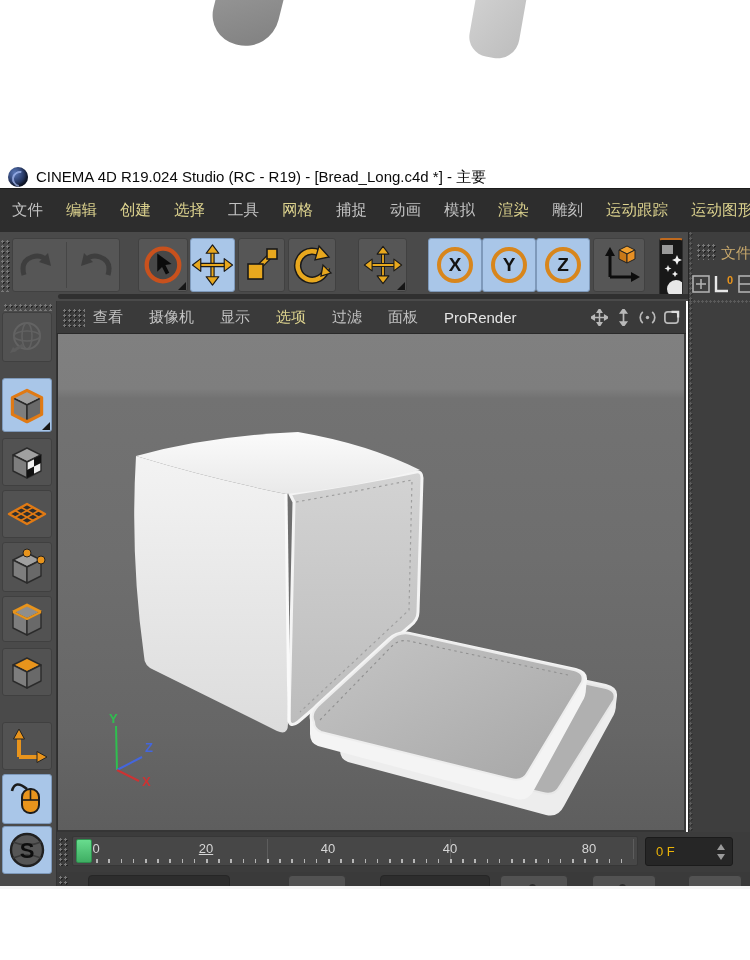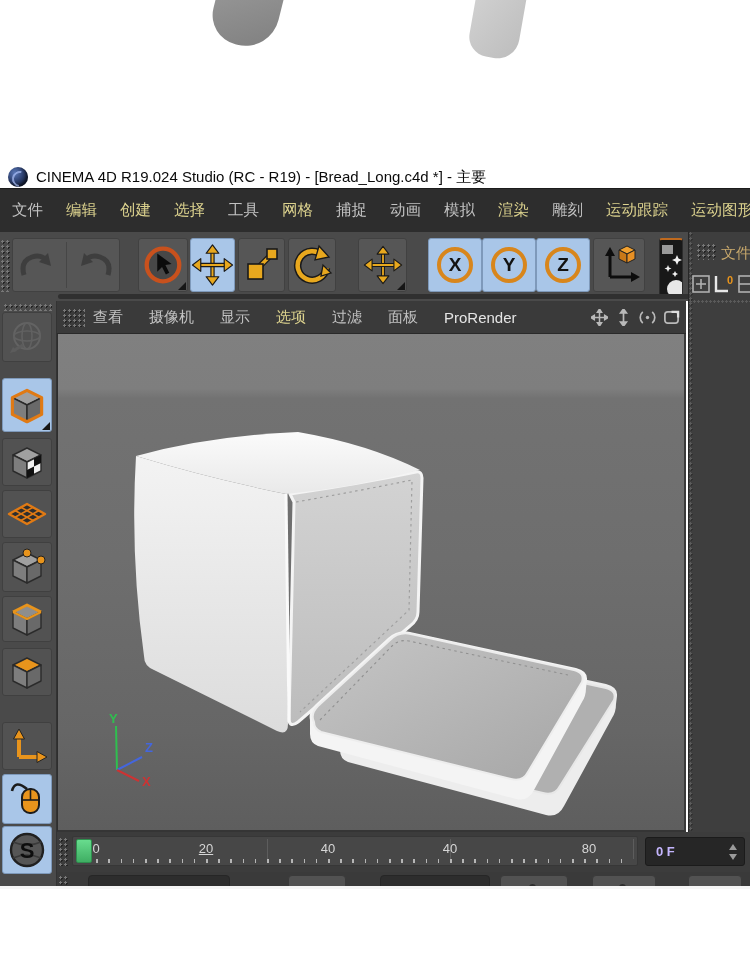--- a/index.html
+++ b/index.html
@@ -90,22 +90,22 @@
   #ruler{position:absolute;left:15px;top:4px;width:566px;height:30px;background:#474747;
     border:1px solid #373737;border-radius:2px;box-sizing:border-box;}
   #ruler-ticks{position:absolute;left:11px;right:4px;bottom:2px;height:4px;
     background-image:repeating-linear-gradient(90deg,#c9c9c9 0 1.6px,transparent 1.6px 12.2px);
     opacity:.85;}
   .ruler-line{position:absolute;top:2px;bottom:6px;width:1px;background:#5d5d5d;}
   .tick-label{position:absolute;top:4px;transform:translateX(-50%);
     font-size:13px;color:#d6d6d6;}
   #playhead{position:absolute;left:3px;top:2px;width:16px;height:24px;
     background:linear-gradient(#68dc8e,#3fae63);border:1px solid #2e8f4e;border-radius:2px;box-sizing:border-box;}
-  #frame-field{position:absolute;left:588px;top:5px;width:100px;height:29px;background:#262626;
-    border:1px solid #1b1b1b;border-radius:3px;box-sizing:border-box;color:#c4b5fd;font-size:13px;font-weight:bold;}
+  #frame-field{position:absolute;left:588px;top:5px;width:88px;height:29px;background:#262626;
+    border:1px solid #1b1b1b;border-radius:3px;box-sizing:border-box;color:#eab308;font-size:13px;}
   #frame-field span{position:absolute;left:10px;top:6px;}
   .spinner{position:absolute;right:6px;top:6px;width:9px;height:16px;}
   .spinner:before,.spinner:after{content:"";position:absolute;left:0;border-left:4.5px solid transparent;border-right:4.5px solid transparent;}
   .spinner:before{top:0;border-bottom:6px solid #9a9a9a;}
   .spinner:after{bottom:0;border-top:6px solid #9a9a9a;}
 
   
   #transport-row{left:57px;top:872px;width:693px;height:14px;background:#3a3a3a;overflow:hidden;}
   .pbtn{position:absolute;top:3px;height:14px;background:#525252;border:1px solid #3a3a3a;
     border-radius:4px 4px 0 0;box-sizing:border-box;}

